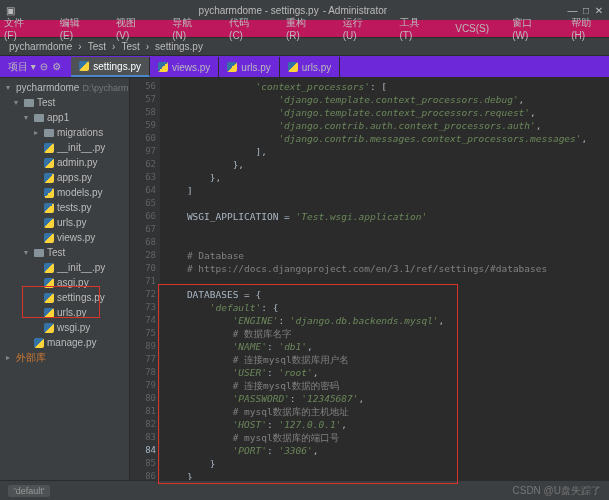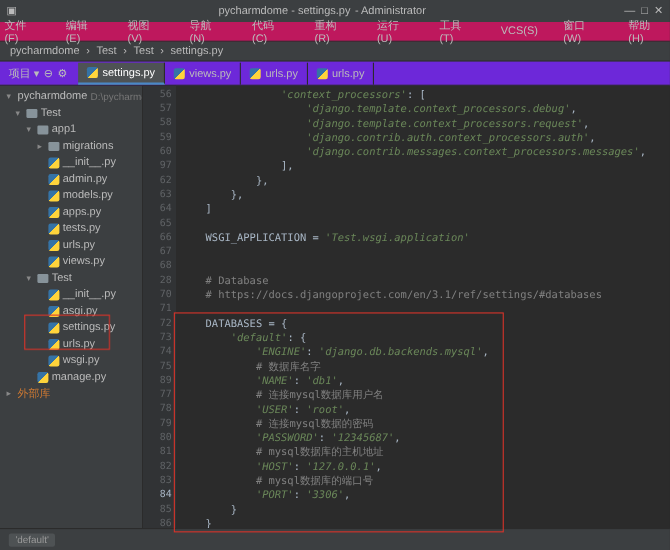--- a/index.html
+++ b/index.html
@@ -128,26 +128,26 @@
           <span>__init__.py</span>
         </div>
         <div class="node d3">
           <span class="caret"></span>
           <span class="pyicon"></span>
           <span>admin.py</span>
         </div>
         <div class="node d3">
           <span class="caret"></span>
           <span class="pyicon"></span>
+          <span>apps.py</span>
+        </div>
+        <div class="node d3">
+          <span class="caret"></span>
+          <span class="pyicon"></span>
           <span>models.py</span>
-        </div>
-        <div class="node d3">
-          <span class="caret"></span>
-          <span class="pyicon"></span>
-          <span>apps.py</span>
         </div>
         <div class="node d3">
           <span class="caret"></span>
           <span class="pyicon"></span>
           <span>tests.py</span>
         </div>
         <div class="node d3">
           <span class="caret"></span>
           <span class="pyicon"></span>
           <span>urls.py</span>
@@ -234,13 +234,14 @@
       </div>
     <div class="code" id="code"><div class="row">                <span class="cs">'context_processors'</span><span class="cw">: [</span></div><div class="row">                    <span class="cs">'django.template.context_processors.debug'</span><span class="cw">,</span></div><div class="row">                    <span class="cs">'django.template.context_processors.request'</span><span class="cw">,</span></div><div class="row">                    <span class="cs">'django.contrib.auth.context_processors.auth'</span><span class="cw">,</span></div><div class="row">                    <span class="cs">'django.contrib.messages.context_processors.messages'</span><span class="cw">,</span></div><div class="row">                <span class="cw">],</span></div><div class="row">            <span class="cw">},</span></div><div class="row">        <span class="cw">},</span></div><div class="row">    <span class="cw">]</span></div><div class="row"><span class="cw"></span></div><div class="row">    <span class="cw">WSGI_APPLICATION = </span><span class="cs">'Test.wsgi.application'</span></div><div class="row"><span class="cw"></span></div><div class="row"><span class="cw"></span></div><div class="row">    <span class="cc"># Database</span></div><div class="row">    <span class="cc"># https://docs.djangoproject.com/en/3.1/ref/settings/#databases</span></div><div class="row"><span class="cw"></span></div><div class="row">    <span class="cw">DATABASES = {</span></div><div class="row">        <span class="cs">'default'</span><span class="cw">: {</span></div><div class="row">            <span class="cs">'ENGINE'</span><span class="cw">: </span><span class="cs">'django.db.backends.mysql'</span><span class="cw">,</span></div><div class="row">            <span class="cc"># 数据库名字</span></div><div class="row">            <span class="cs">'NAME'</span><span class="cw">: </span><span class="cs">'db1'</span><span class="cw">,</span></div><div class="row">            <span class="cc"># 连接mysql数据库用户名</span></div><div class="row">            <span class="cs">'USER'</span><span class="cw">: </span><span class="cs">'root'</span><span class="cw">,</span></div><div class="row">            <span class="cc"># 连接mysql数据的密码</span></div><div class="row">            <span class="cs">'PASSWORD'</span><span class="cw">: </span><span class="cs">'12345687'</span><span class="cw">,</span></div><div class="row">            <span class="cc"># mysql数据库的主机地址</span></div><div class="row">            <span class="cs">'HOST'</span><span class="cw">: </span><span class="cs">'127.0.0.1'</span><span class="cw">,</span></div><div class="row">            <span class="cc"># mysql数据库的端口号</span></div><div class="row">            <span class="cs">'PORT'</span><span class="cw">: </span><span class="cs">'3306'</span><span class="cw">,</span></div><div class="row">        <span class="cw">}</span></div><div class="row">    <span class="cw">}</span></div></div>
   </div>
   <div class="hlbox" style="left:22px; top:208px; width:78px; height:32px;"></div>
   <div class="hlbox" style="left:158px; top:206px; width:300px; height:200px;"></div>
 </div>
 
 <div class="statusbar">
   <span class="tab-badge">'default'</span>
   <span class="spacer"></span>
+  <span style="opacity:.6;">CSDN @U盘失踪了</span>
 </div>
 
 </body></html>

